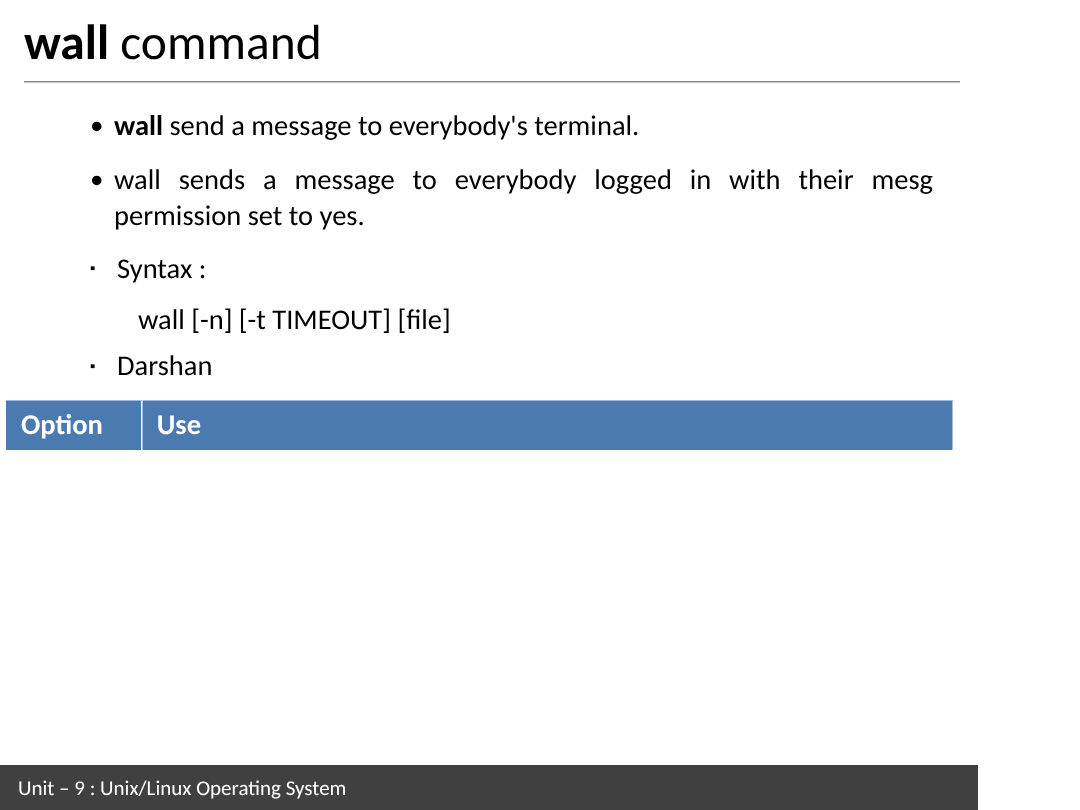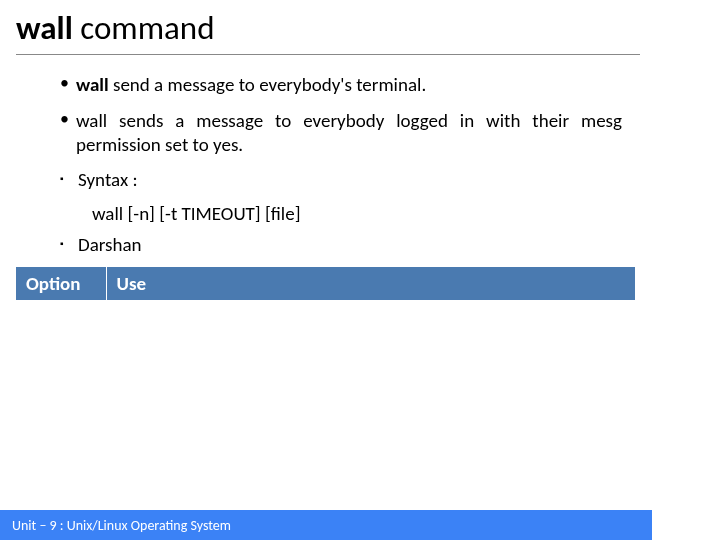--- a/index.html
+++ b/index.html
@@ -11,25 +11,25 @@
   .content { padding: 10px 30px 0 36px; }
   .li1 { display: flex; align-items: flex-start; margin: 8px 0 12px 24px; font-size: 19px; line-height: 1.25; }
   .li1.justify .li-text { text-align: justify; }
   .li1 .dot { width: 16px; flex: 0 0 16px; font-size: 18px; line-height: 1.2; }
   .li1 .li-text { flex: 1; }
   .li1 .li-text b { font-weight: 700; }
   .li2 { display: flex; align-items: flex-start; margin: 8px 0 10px 24px; font-size: 19px; line-height: 1.25; }
   .li2 .sq { width: 18px; flex: 0 0 18px; font-size: 10px; padding-top: 5px; }
   .li2 .li-text { flex: 1; font-weight: 400; }
   .codeblock { margin: 6px 0 0 56px; font-size: 19px; }
-  .tablewrap { margin: 6px 16px 0 16px; }
+  .tablewrap { margin: 6px 16px 0 4px; }
   .tbl { width: 100%; border-collapse: collapse; }
   .tbl th { background: #4a7ab0; color: #fff; text-align: left; font-weight: 700; font-size: 19px; padding: 5px 10px; border-right: 1px solid #fff; }
   .tbl th:first-child { width: 90px; }
-  .footer { position: absolute; bottom: 0; left: 0; right: 0; height: 30px; background: #3b82f6; color: #fff; display: flex; justify-content: space-between; align-items: center; padding: 0 12px; font-size: 14px; }
+  .footer { position: absolute; bottom: 0; left: 0; right: 0; height: 30px; background: #404040; color: #fff; display: flex; justify-content: space-between; align-items: center; padding: 0 12px; font-size: 14px; }
 </style>
 </head>
 <body>
 <div class="slide">
 
   <div class="title">
     <b>wall</b><span> command</span>
   </div>
   <hr class="title-rule">
 

